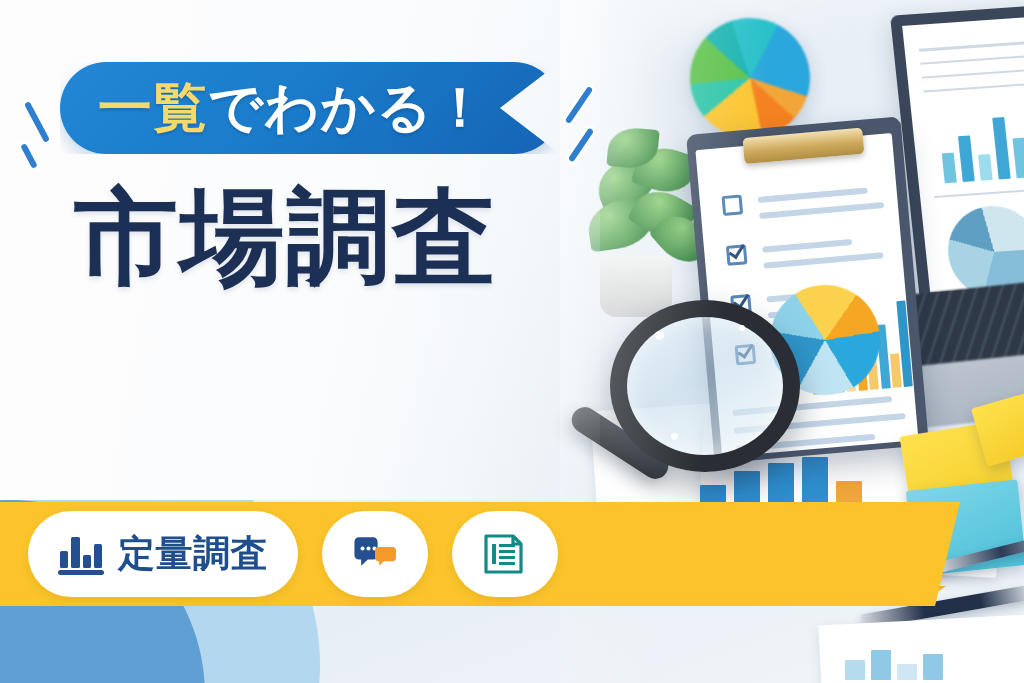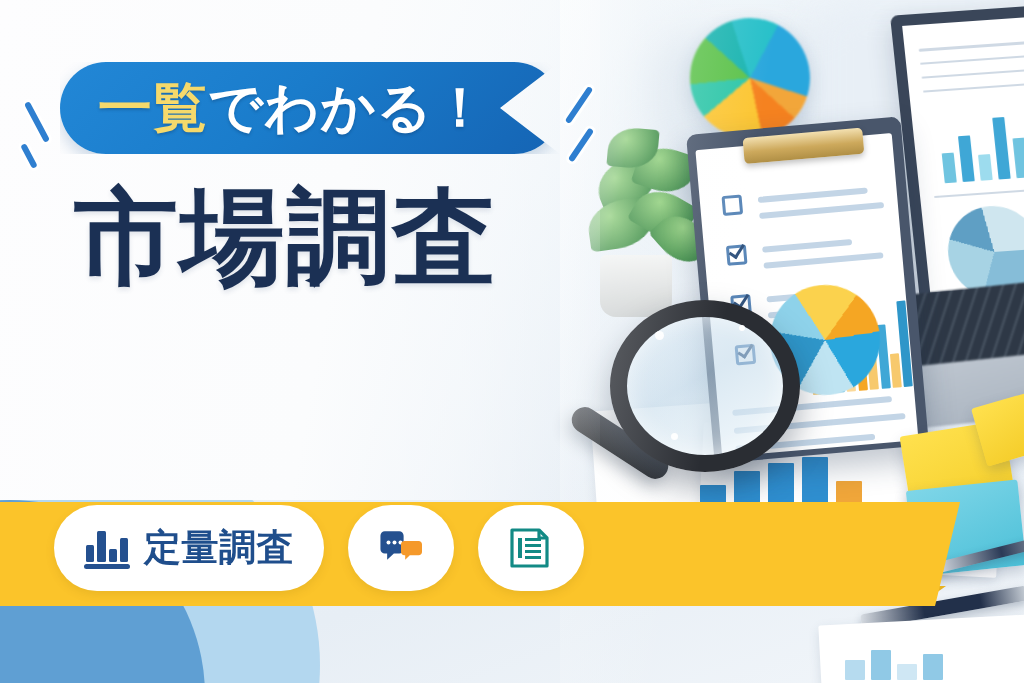--- a/index.html
+++ b/index.html
@@ -211,21 +211,21 @@
     background:#fbc42a;
     clip-path: polygon(0 0, 100% 0, 97.4% 100%, 0 100%);
   }
   .band-shadow {
     position:absolute; left:0; top:586px; width:946px; height:20px;
     background:#e8b221;
     clip-path: polygon(0 0, 100% 0, 97% 100%, 0 100%);
   }
   .pills {
     position:absolute; left:0; top:505px; width:960px; height:98px;
-    display:flex; gap:24px; padding-left:54px;
+    display:flex; align-items:center; gap:24px; padding-left:28px;
   }
   .pill {
     display:flex; align-items:center; gap:14px;
     background:#ffffff; border-radius:44px;
     height:86px; padding:0 30px;
     box-shadow: 0 4px 10px rgba(120,90,10,.12);
   }
   .pill-label { font-size:37px; font-weight:700; letter-spacing:.5px; white-space:nowrap; }
   .lbl-navy { color:#1f4e8c; }
   .lbl-orange { color:#f2681f; }

